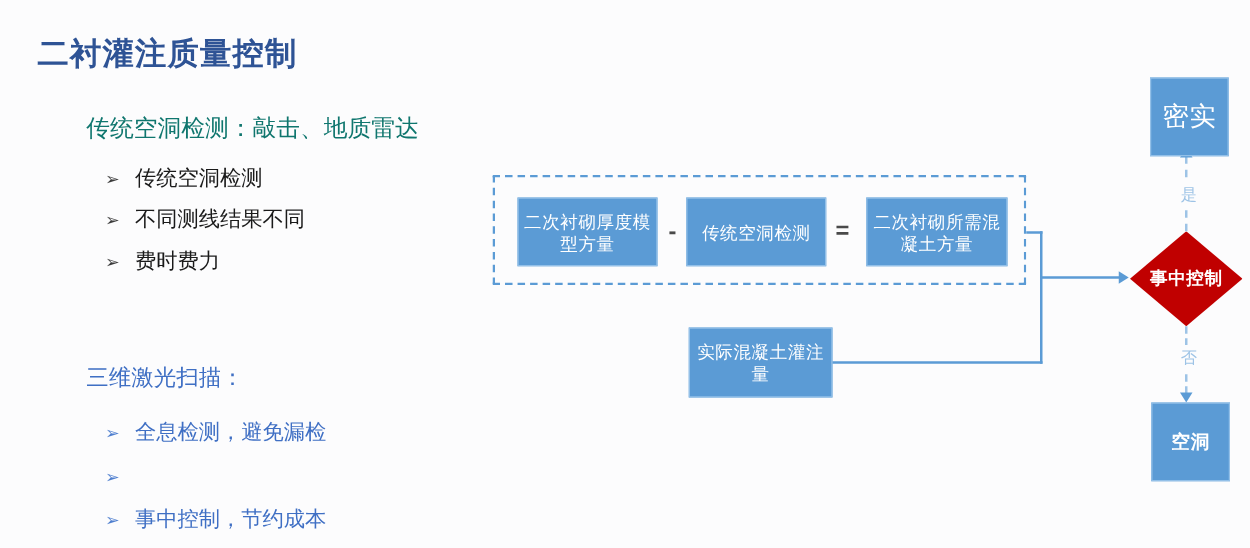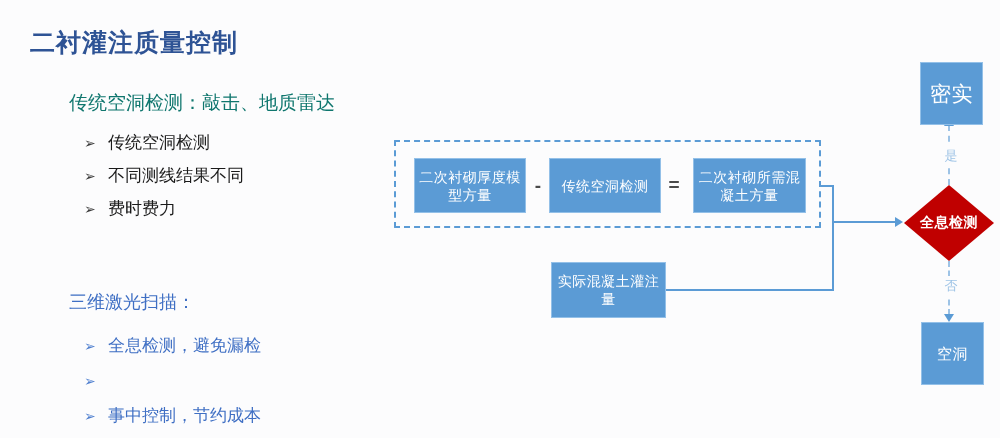--- a/index.html
+++ b/index.html
@@ -155,26 +155,26 @@
   <div class="ln vln" style="left:816px;top:185px;height:106px;"></div>
   <div class="ln hln" style="left:805px;top:185px;width:13px;"></div>
 
   <div class="ln hln" style="left:650px;top:289px;width:168px;"></div>
 
   <div class="ln hln" style="left:816px;top:221px;width:64px;"></div>
   <div class="arrowR" style="left:879px;top:217px;"></div>
 
   <div class="diamond">
     <div class="shp"></div>
-    <div class="txt">全息检测</div>
+    <div class="txt">事中控制</div>
   </div>
 
   <div class="dln" style="left:932px;top:125px;height:60px;"></div>
   <div class="arrowU" style="left:928px;top:118px;"></div>
   <div class="edgelbl" style="left:922px;top:146px;width:22px;">是</div>
   <div class="bbox" style="left:904px;top:62px;width:63px;height:63px;font-size:21px;">密实</div>
 
   <div class="dln" style="left:932px;top:261px;height:54px;"></div>
   <div class="arrowD" style="left:928px;top:314px;"></div>
   <div class="edgelbl" style="left:922px;top:276px;width:22px;">否</div>
-  <div class="bbox" style="left:905px;top:322px;width:63px;height:63px;font-size:15px;">空洞</div>
+  <div class="bbox" style="left:905px;top:322px;width:63px;height:63px;font-size:15px;font-weight:bold;">空洞</div>
 
 </div>
 
 </body></html>

